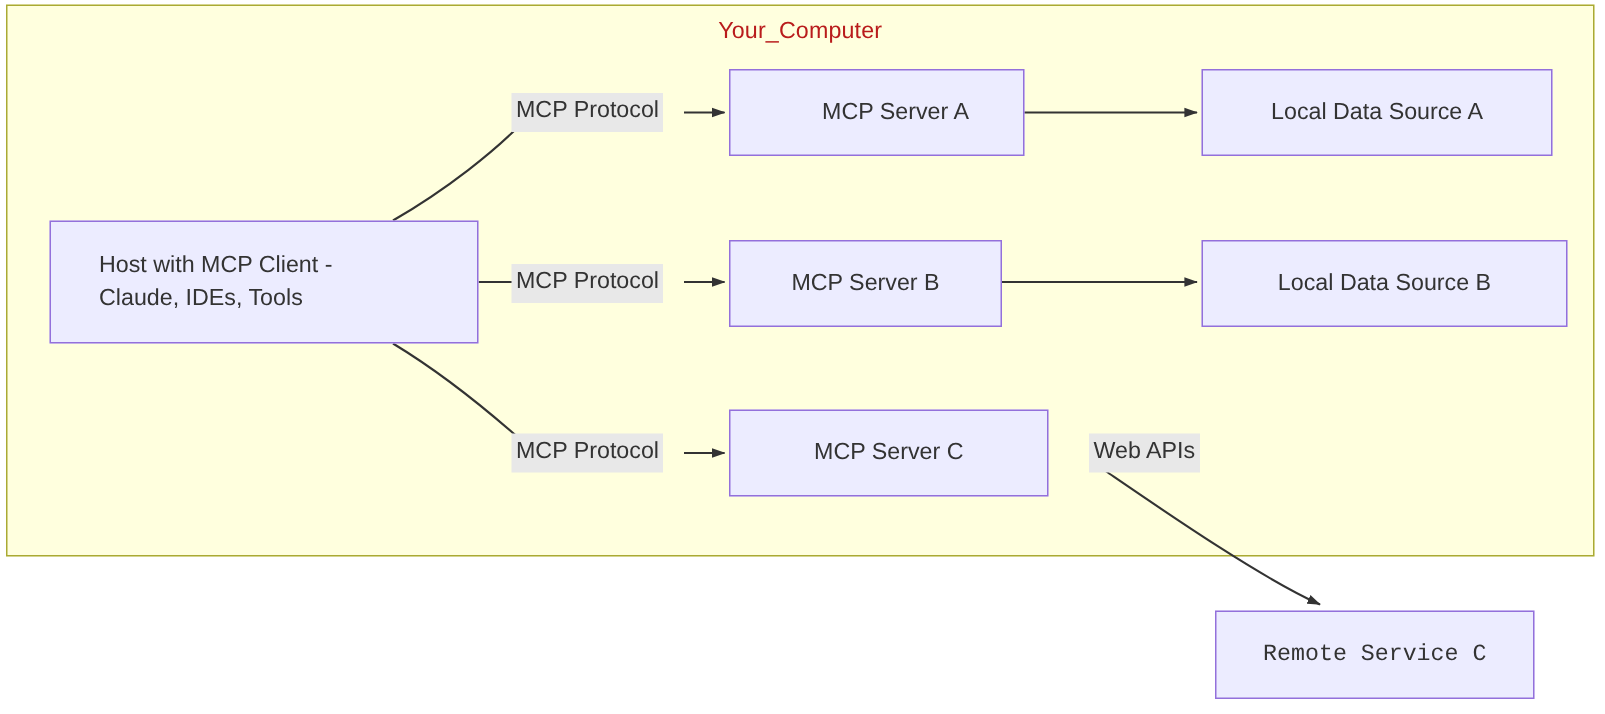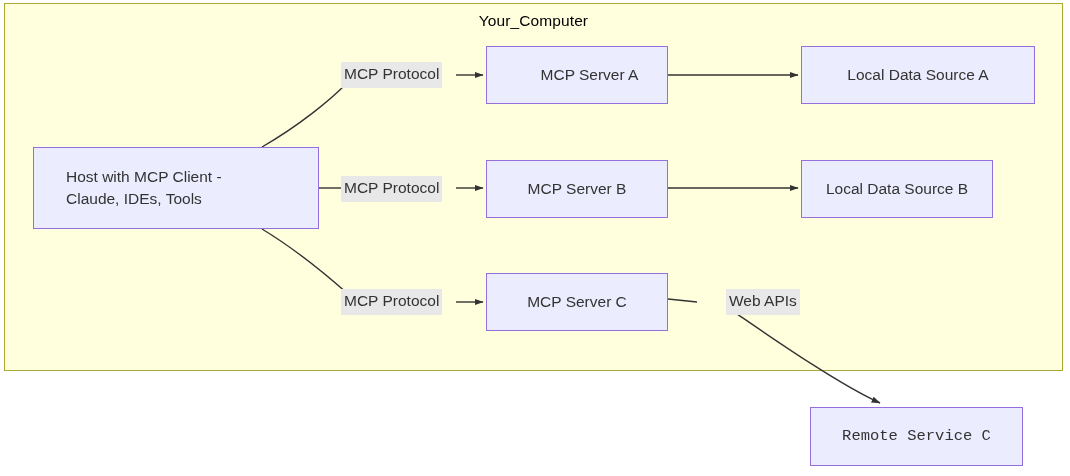--- a/index.html
+++ b/index.html
@@ -37,21 +37,21 @@
     border: 1.6px solid #aaaa33;
     box-sizing: border-box;
   }
   .subgraph-title {
     position: absolute;
     left: 0;
     right: 0;
     top: 8px;
     text-align: center;
     font-size: 15.5px;
-    color: #000000;
+    color: #b91c1c;
     letter-spacing: 0.1px;
   }
 
   
   .node {
     position: absolute;
     box-sizing: border-box;
     background: #ececff;
     border: 1.4px solid #9370db;
     display: flex;
@@ -63,25 +63,25 @@
     text-align: center;
     white-space: pre-line;
   }
   .node.left-align {
     justify-content: flex-start;
     text-align: left;
     padding-left: 32px;
   }
 
   #node-host         { left: 33px;  top: 147px; width: 286px; height: 82px; }
-  #node-server-a     { left: 486px; top: 46px;  width: 182px; height: 58px; padding-left: 25px; }
+  #node-server-a     { left: 486px; top: 46px;  width: 197px; height: 58px; padding-left: 25px; }
   #node-server-b     { left: 486px; top: 160px; width: 182px; height: 58px; text-align: center; }
-  #node-server-c     { left: 486px; top: 273px; width: 182px; height: 58px; }
+  #node-server-c     { left: 486px; top: 273px; width: 213px; height: 58px; }
   #node-source-a     { left: 801px; top: 46px;  width: 234px; height: 58px; }
-  #node-source-b     { left: 801px; top: 160px; width: 192px; height: 58px; }
+  #node-source-b     { left: 801px; top: 160px; width: 244px; height: 58px; }
   #node-remote-c     { left: 810px; top: 407px; width: 213px; height: 59px; font-family: Liberation Mono, monospace; }
 
   
   .edge-label {
     position: absolute;
     background: #e8e8e8;
     color: #333333;
     font-size: 15.5px;
     line-height: 1;
     padding: 4px 3px 6px 3px;

